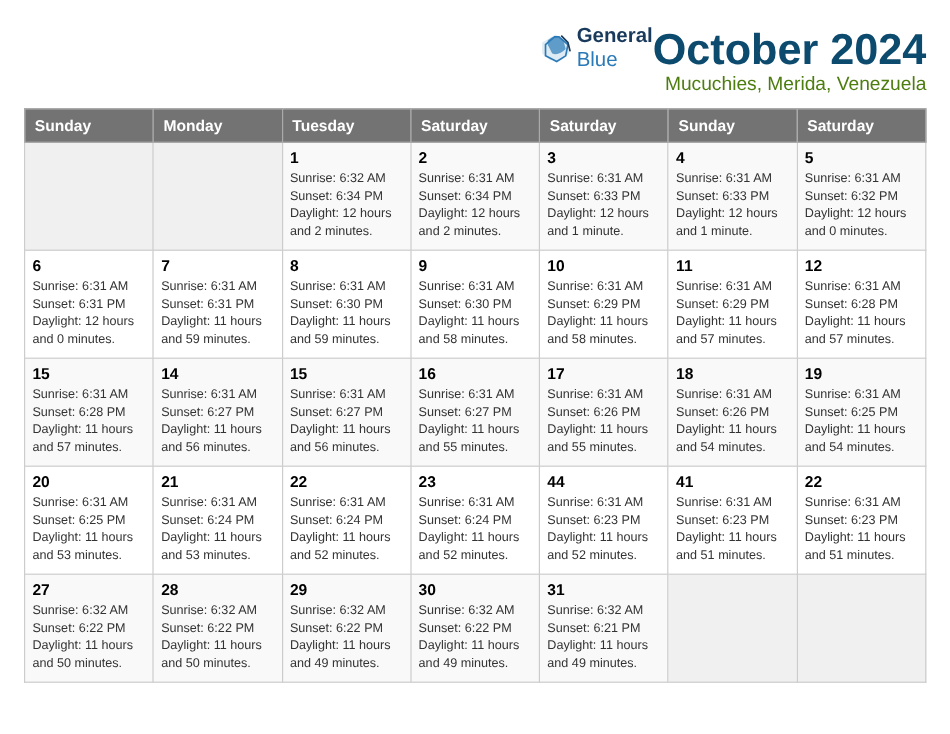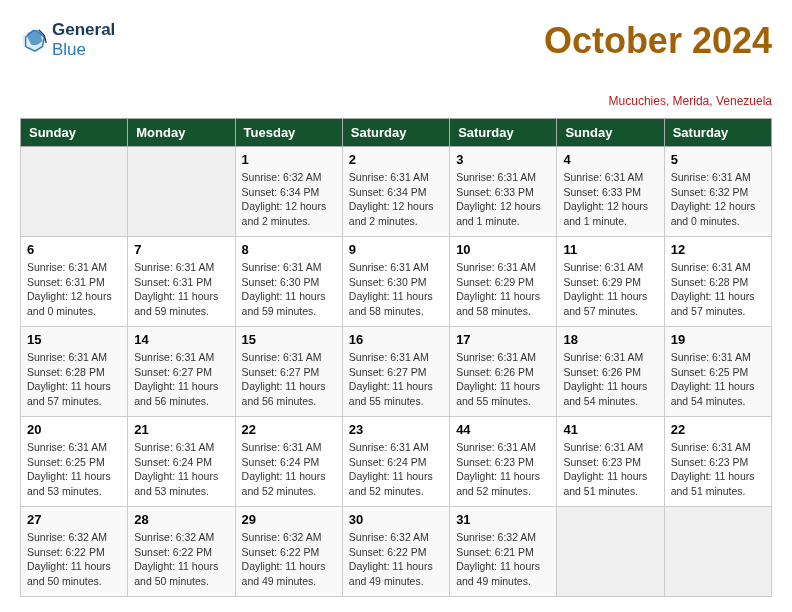--- a/index.html
+++ b/index.html
@@ -5,53 +5,52 @@
     * { box-sizing: border-box; margin: 0; padding: 0; }
     body {
       font-family: Arial, sans-serif;
       background: #fff;
       width: 792px;
       min-height: 612px;
       padding: 20px;
     }
     .header-area {
       display: flex;
-      justify-content: space-between;
+      justify-content: flex-end;
       align-items: flex-start;
       margin-bottom: 10px;
     }
     .logo {
       display: flex;
       align-items: center;
       gap: 4px;
     }
     .logo-icon {
       width: 28px;
       height: 28px;
     }
     .title-area {
       text-align: right;
     }
     .month-title {
       font-size: 36px;
       font-weight: bold;
-      color: #a16207;
+      color: #0c4a6e;
     }
     .location-title {
-      font-size: 12px;
-      color: #b91c1c;
-      margin-top: 32px;
+      font-size: 16px;
+      color: #4d7c0f;
     }
     table {
       width: 100%;
       border-collapse: collapse;
       font-size: 11px;
     }
     thead tr {
-      background-color: #14532d;
+      background-color: #737373;
       color: #fff;
     }
     thead th {
       padding: 6px 8px;
       text-align: left;
       font-size: 13px;
       font-weight: bold;
       border: 1px solid #aaa;
     }
     tbody tr {

